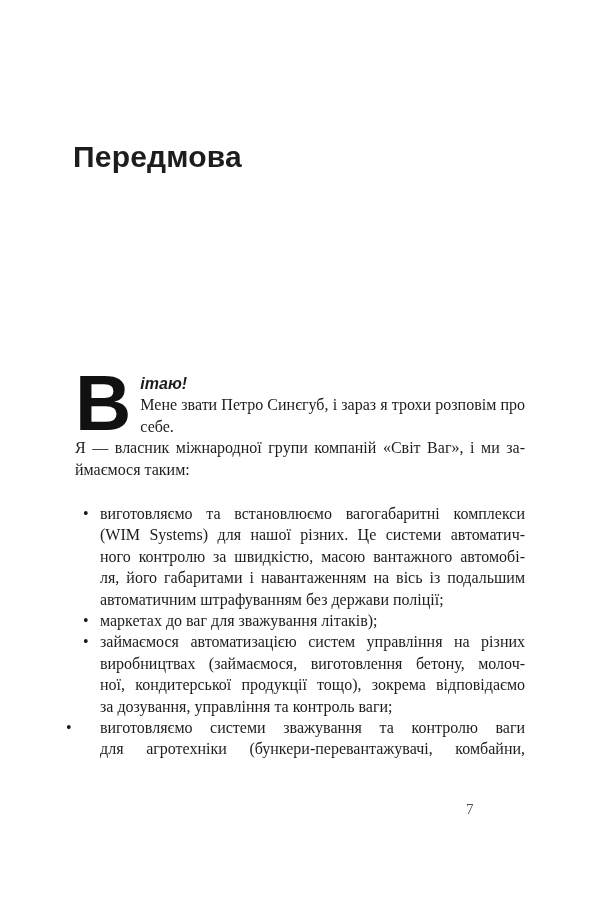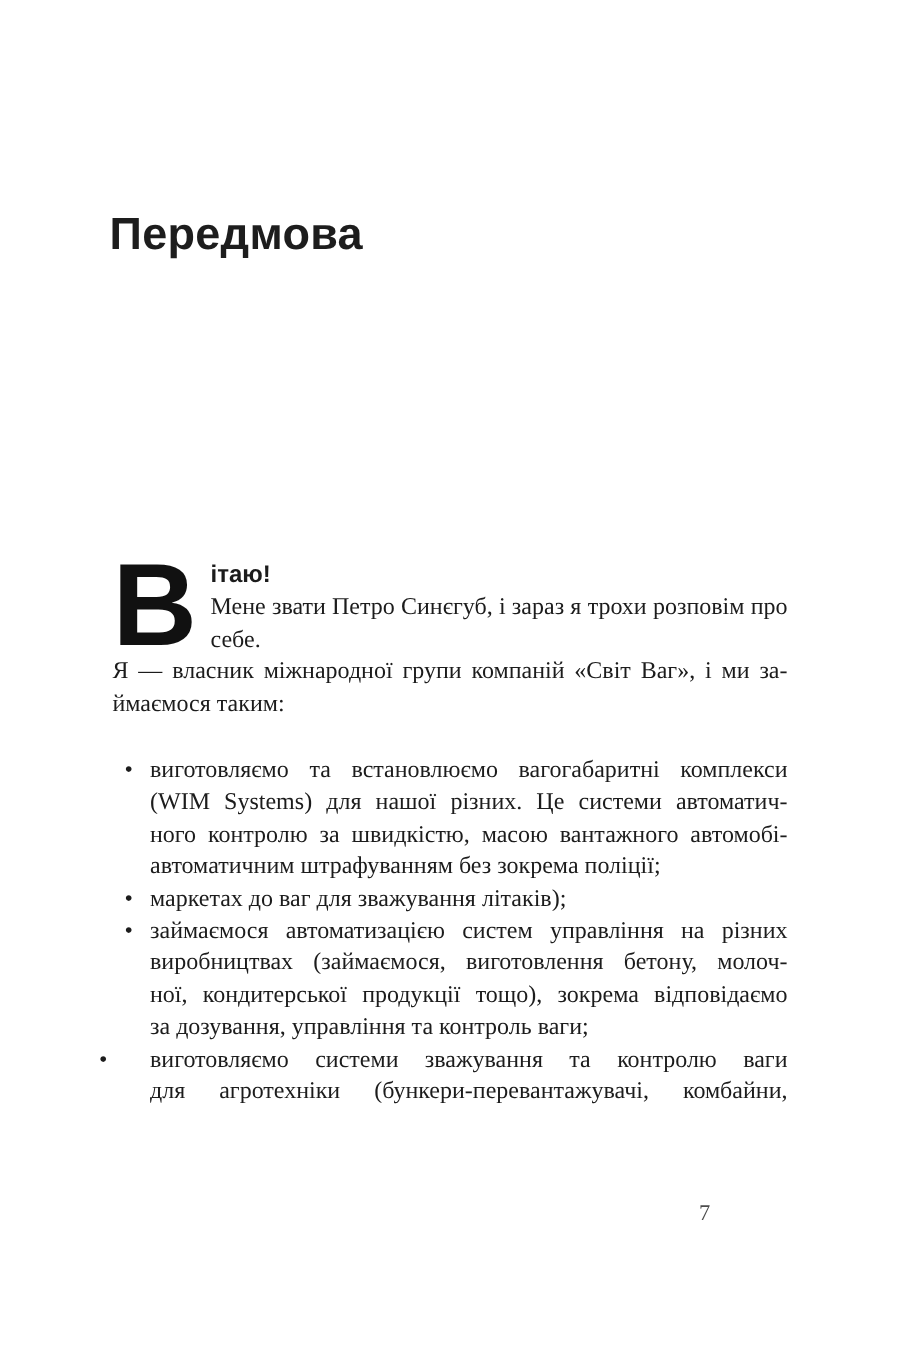--- a/index.html
+++ b/index.html
@@ -49,20 +49,21 @@
     font-size: 16px;
     line-height: 21.4px;
     text-align: justify;
   }
   .jl { text-align-last: justify; }
 
   
   .intro .lines > div:first-child {
     font-family: "Liberation Sans", "DejaVu Sans", sans-serif;
     font-weight: 700;
+    font-style: italic;
   }
 
   .bullet-list {
     position: absolute;
     left: 75px;
     top: 503px;
     width: 450px;
   }
 
   .bullet-item { position: relative; padding-left: 25px; }
@@ -105,21 +106,22 @@
       </div>
   </div>
 
   <div class="bullet-list">
       <div class="bullet-item">
         <span class="bullet-marker">•</span>
         <div class="lines">
           <div class="line jl">виготовляємо та встановлюємо вагогабаритні комплекси</div>
           <div class="line jl">(WIM Systems) для нашої різних. Це системи автоматич-</div>
           <div class="line jl">ного контролю за швидкістю, масою вантажного автомобі-</div>
-          <div class="line">автоматичним штрафуванням без зокрема поліції;</div>
+          <div class="line jl">ля, його габаритами і навантаженням на вісь із подальшим</div>
+          <div class="line">автоматичним штрафуванням без держави поліції;</div>
         </div>
       </div>
       <div class="bullet-item">
         <span class="bullet-marker">•</span>
         <div class="lines">
           <div class="line">маркетах до ваг для зважування літаків);</div>
         </div>
       </div>
       <div class="bullet-item">
         <span class="bullet-marker">•</span>

